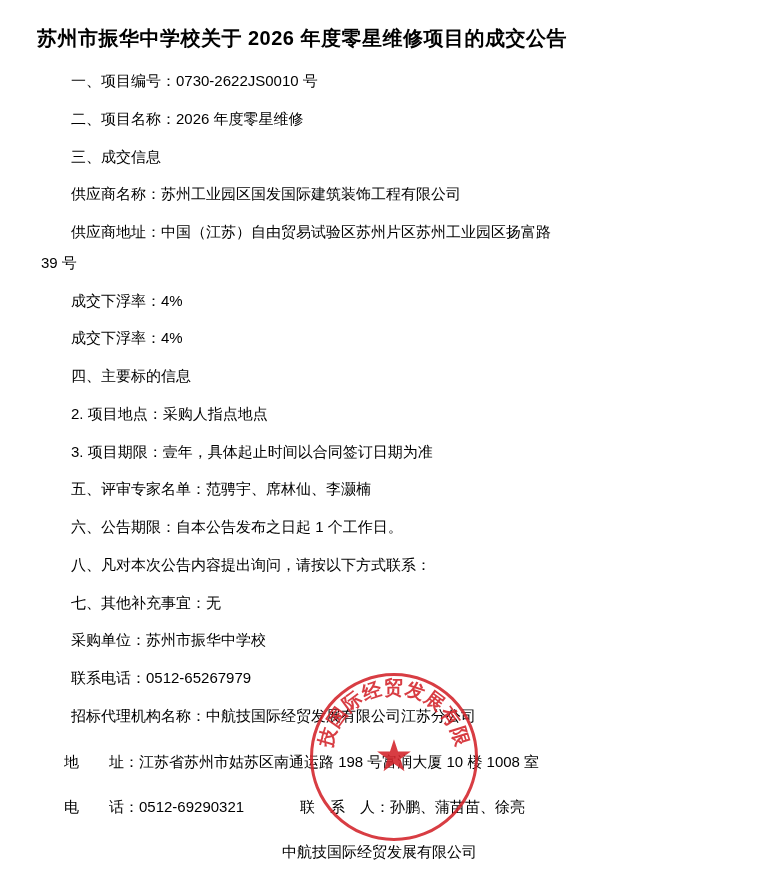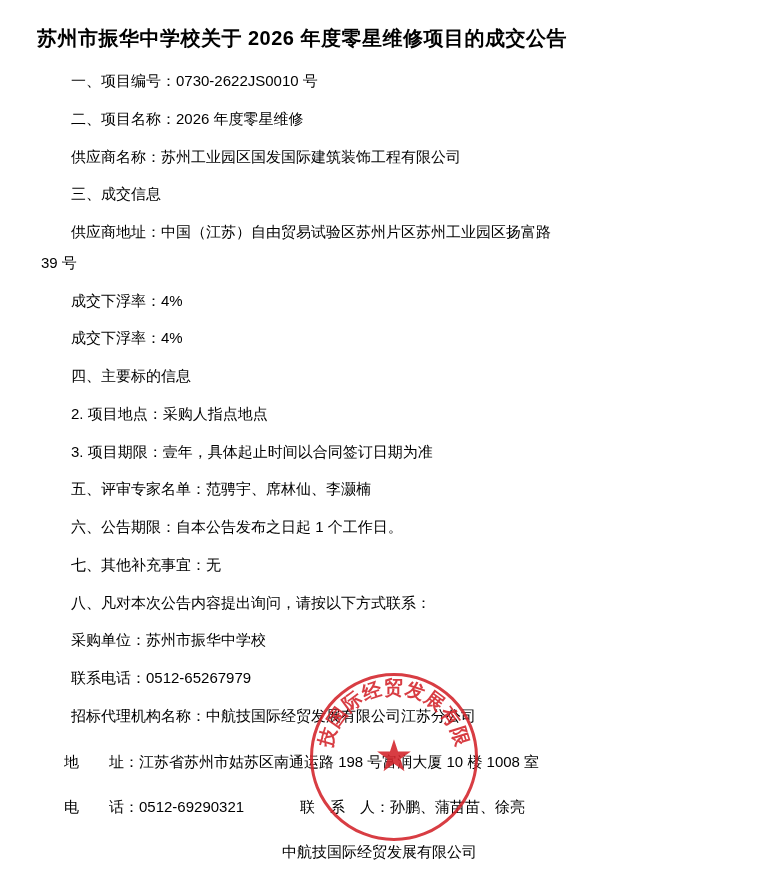--- a/index.html
+++ b/index.html
@@ -95,32 +95,32 @@
 </head>
 <body>
 
 <div class="page">
 
   <div class="doc-title">苏州市振华中学校关于 2026 年度零星维修项目的成交公告</div>
 
   <div class="body-block">
     <p class="para">一、项目编号：0730-2622JS0010 号</p>
     <p class="para">二、项目名称：2026 年度零星维修</p>
+    <p class="para">三、成交信息</p>
     <p class="para">供应商名称：苏州工业园区国发国际建筑装饰工程有限公司</p>
-    <p class="para">三、成交信息</p>
     <p class="para">供应商地址：中国（江苏）自由贸易试验区苏州片区苏州工业园区扬富路 39 号</p>
     <p class="para">成交下浮率：4%</p>
     <p class="para">成交下浮率：4%</p>
     <p class="para">四、主要标的信息</p>
     <p class="para">2. 项目地点：采购人指点地点</p>
     <p class="para">3. 项目期限：壹年，具体起止时间以合同签订日期为准</p>
     <p class="para">五、评审专家名单：范骋宇、席林仙、李灏楠</p>
     <p class="para">六、公告期限：自本公告发布之日起 1 个工作日。</p>
+    <p class="para">八、凡对本次公告内容提出询问，请按以下方式联系：</p>
     <p class="para">七、其他补充事宜：无</p>
-    <p class="para">八、凡对本次公告内容提出询问，请按以下方式联系：</p>
 
     <p class="para contact">采购单位：苏州市振华中学校</p>
     <p class="para contact">联系电话：0512-65267979</p>
     <p class="para contact">招标代理机构名称：中航技国际经贸发展有限公司江苏分公司</p>
 
     <p class="kv-row"><span class="sp-label">地　　址：</span><span>江苏省苏州市姑苏区南通运路 198 号富润大厦 10 楼 1008 室</span></p>
 
     <p class="kv-row"><span class="sp-label">电　　话：</span><span>0512-69290321</span><span style="display:inline-block;width:56px"></span><span class="sp-label">联　系　人：</span><span>孙鹏、蒲苗苗、徐亮</span></p>
 
     <p class="para" style="text-indent:0; text-align:right; padding-right:86px;">中航技国际经贸发展有限公司</p>

